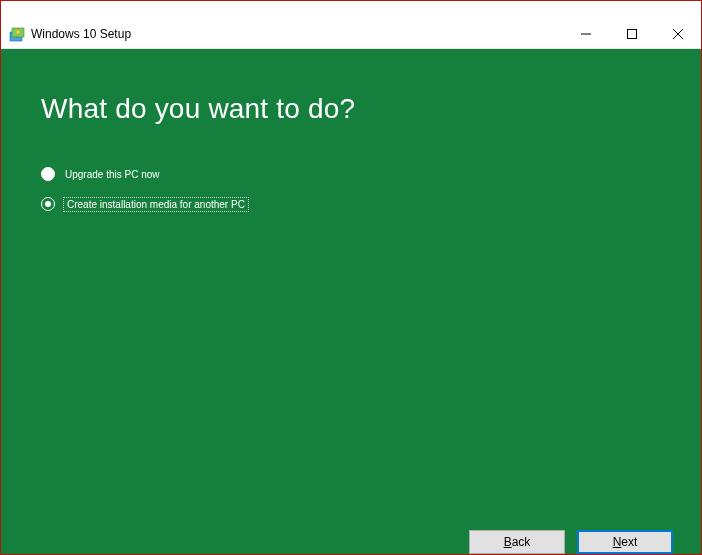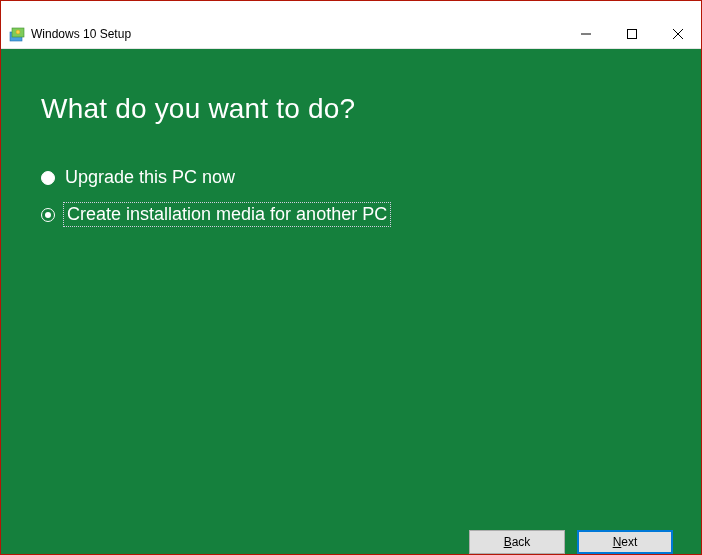--- a/index.html
+++ b/index.html
@@ -48,21 +48,21 @@
     left: 40px;
     top: 44px;
     font-size: 28px;
     font-weight: 300;
     letter-spacing: 0.2px;
   }
   .options {
     position: absolute;
     left: 40px;
     top: 118px;
-    font-size: 18px;
+    font-size: 10px;
   }
   .radio-row {
     display: flex;
     align-items: center;
     margin-bottom: 16px;
     cursor: default;
   }
   .radio {
     width: 14px; height: 14px;
     border: 1px solid #fff;

